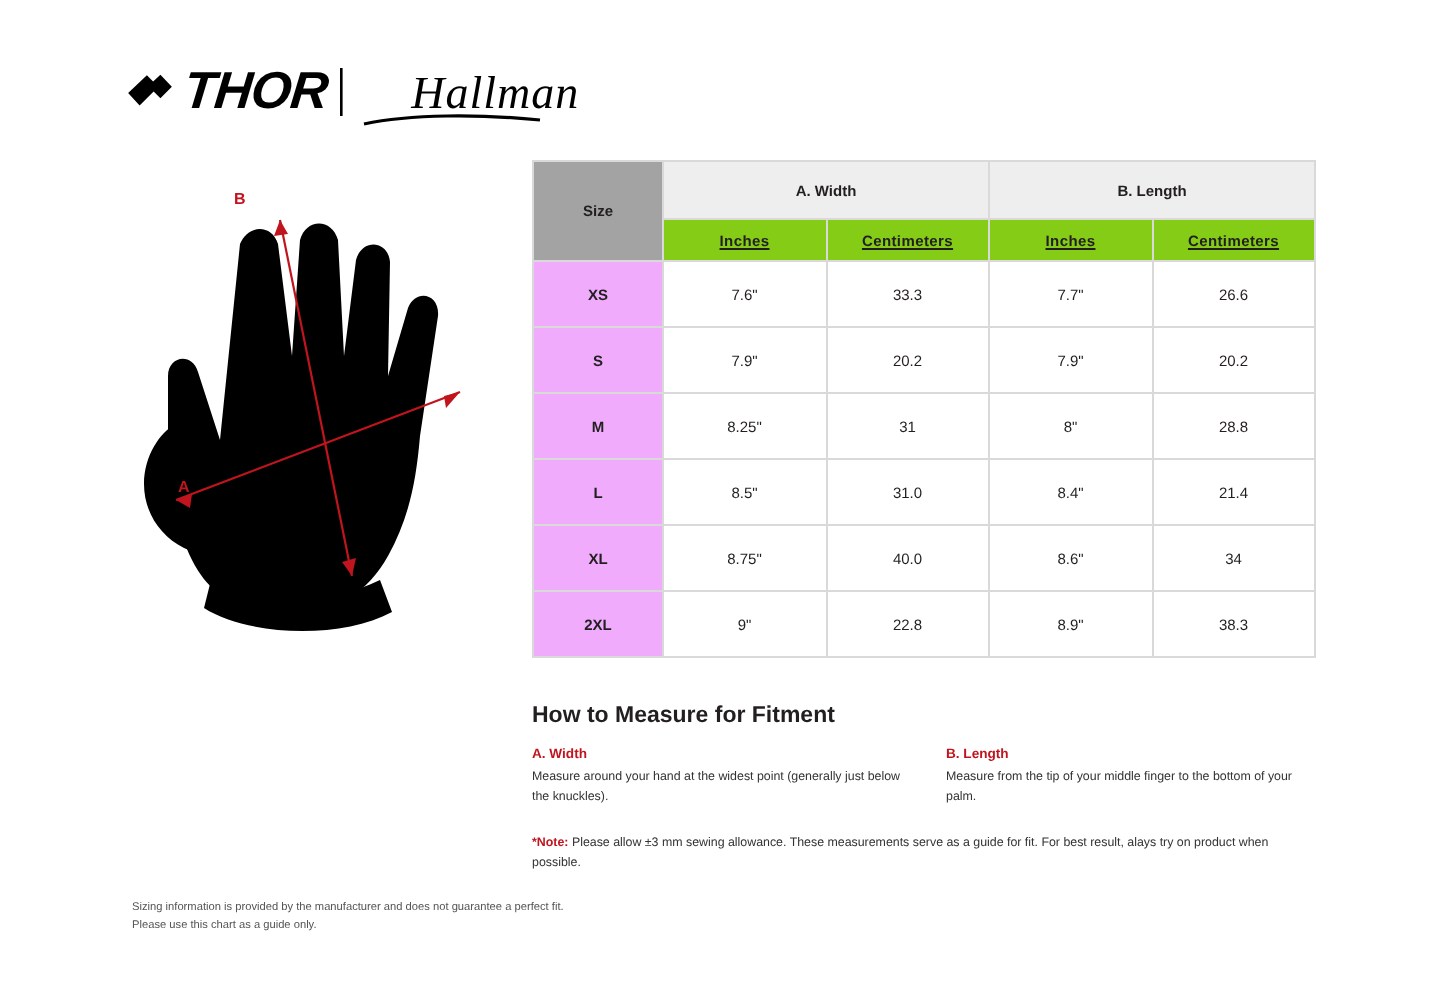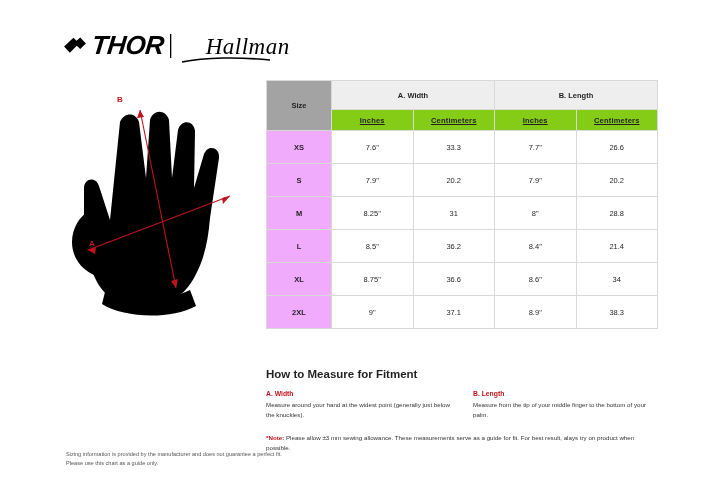--- a/index.html
+++ b/index.html
@@ -140,21 +140,20 @@
   .thick-left {
     border-left: 1.6px solid #231f20 !important;
   }
 
   
   .howto {
     position: absolute;
     left: 266px;
     top: 352px;
     width: 392px;
-    margin-top: 16px;
   }
   .howto-title {
     font-size: 11.5px;
     font-weight: bold;
     color: #231f20;
     margin-bottom: 10px;
   }
   .howto-cols {
     display: flex;
     gap: 22px;
@@ -302,35 +301,35 @@
         <tr>
           <td class="size-cell">M</td>
           <td class="val-cell thick-left">8.25"</td>
           <td class="val-cell">31</td>
           <td class="val-cell thick-left">8"</td>
           <td class="val-cell">28.8</td>
         </tr>
         <tr>
           <td class="size-cell">L</td>
           <td class="val-cell thick-left">8.5"</td>
-          <td class="val-cell">36.2</td>
+          <td class="val-cell">31.0</td>
           <td class="val-cell thick-left">8.4"</td>
           <td class="val-cell">21.4</td>
         </tr>
         <tr>
           <td class="size-cell">XL</td>
           <td class="val-cell thick-left">8.75"</td>
-          <td class="val-cell">36.6</td>
+          <td class="val-cell">40.0</td>
           <td class="val-cell thick-left">8.6"</td>
           <td class="val-cell">34</td>
         </tr>
         <tr>
           <td class="size-cell">2XL</td>
           <td class="val-cell thick-left">9"</td>
-          <td class="val-cell">37.1</td>
+          <td class="val-cell">22.8</td>
           <td class="val-cell thick-left">8.9"</td>
           <td class="val-cell">38.3</td>
         </tr>
       </tbody>
     </table>
   </div>
 
   <div class="howto">
     <div class="howto-title">How to Measure for Fitment</div>
     <div class="howto-cols">

